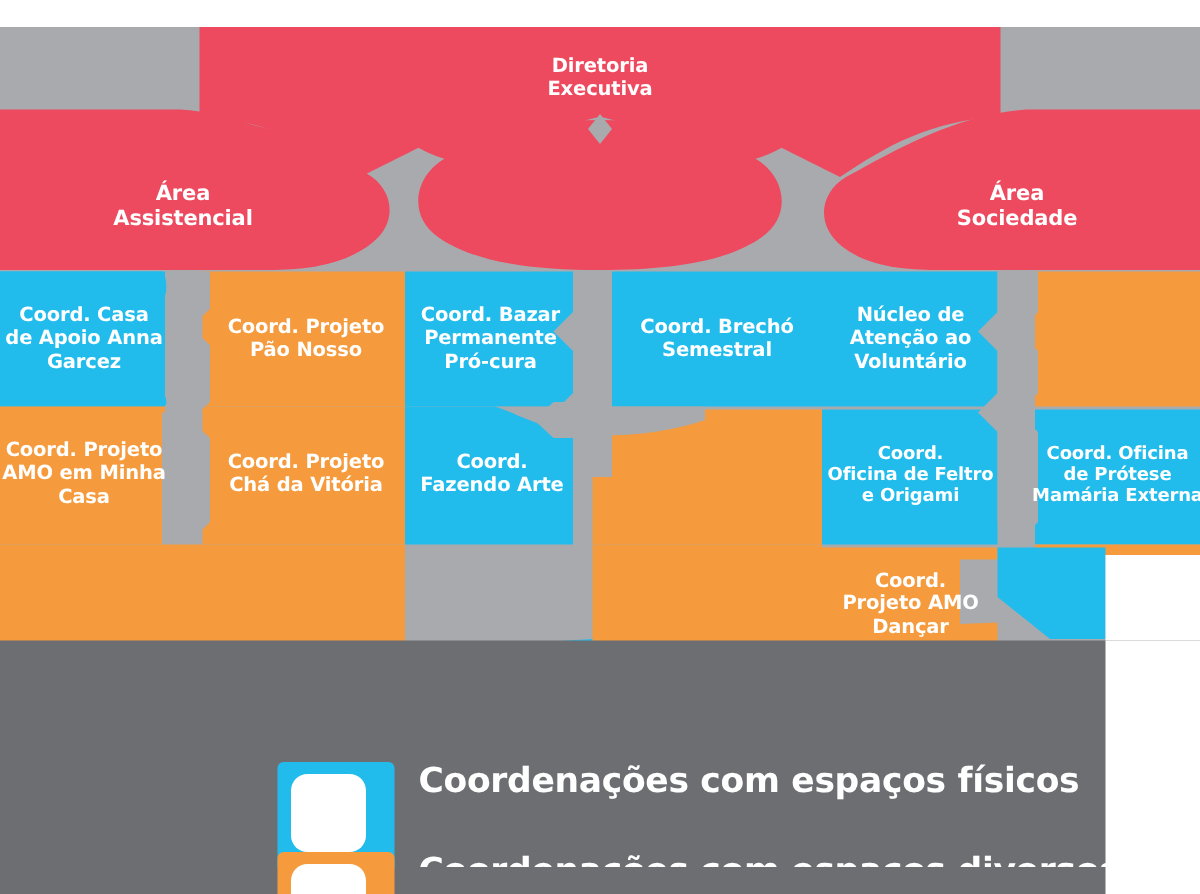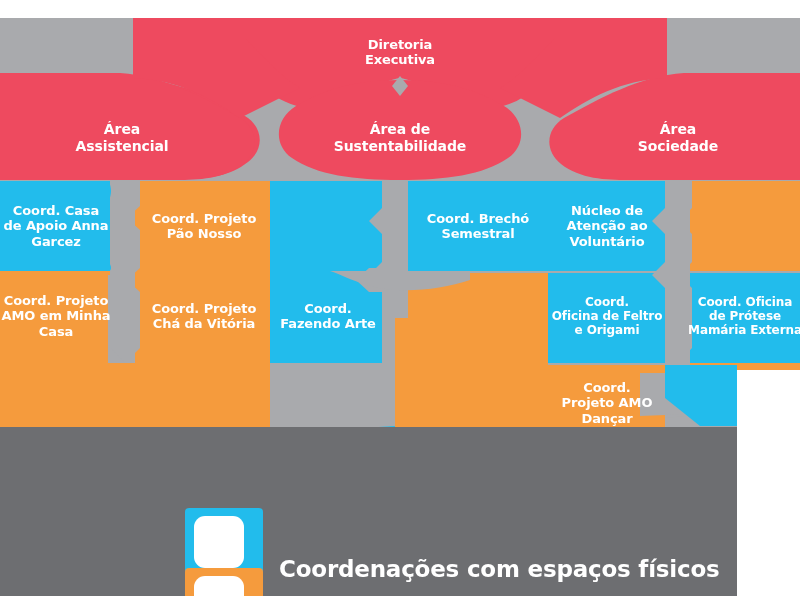--- a/index.html
+++ b/index.html
@@ -43,21 +43,21 @@
     overflow:hidden;
   }
   #legend-white{
     position:absolute;
     left:737px; top:-55px;
     width:120px; height:250px;
     background:#ffffff;
   }
   .legend-row{
     position:absolute;
-    display:flex; align-items:flex-end;
+    display:flex; align-items:flex-start;
   }
   .legend-chip{
     position:relative;
     width:78px; height:74px;
     border-radius:4px;
     flex:0 0 auto;
   }
   .legend-chip.cyan{ background:#22BCEC; }
   .legend-chip.orange{ background:#F59B3D; }
   .legend-chip .inner{
@@ -201,30 +201,31 @@
 
   </svg>
 
   <div class="layer">
 
     <div class="node-text t-red-big" style="left:330px; top:8px; width:140px; height:52px;">Diretoria
 Executiva</div>
 
     <div class="node-text t-red" style="left:52px; top:95px; width:140px; height:50px;">Área
 Assistencial</div>
-    <div class="node-text t-red" style="left:322px; top:95px; width:156px; height:50px;">Área de
-Sustentabilidade</div>
     <div class="node-text t-red" style="left:608px; top:95px; width:140px; height:50px;">Área
 Sociedade</div>
 
     <div class="node-text t-box" style="left:0px; top:168px; width:112px; height:80px;">Coord. Casa
 de Apoio Anna
 Garcez</div>
     <div class="node-text t-box" style="left:137px; top:168px; width:134px; height:80px;">Coord. Projeto
 Pão Nosso</div>
+    <div class="node-text t-box" style="left:268px; top:168px; width:118px; height:80px;">Coord. Bazar
+Permanente
+Pró-cura</div>
     <div class="node-text t-box" style="left:548px; top:168px; width:118px; height:80px;">Núcleo de
 Atenção ao
 Voluntário</div>
     <div class="node-text t-box" style="left:408px; top:168px; width:140px; height:80px;">Coord. Brechó
 Semestral</div>
 
     <div class="node-text t-box" style="left:0px; top:258px; width:112px; height:80px;">Coord. Projeto
 AMO em Minha
 Casa</div>
     <div class="node-text t-box" style="left:137px; top:258px; width:134px; height:80px;">Coord. Projeto

